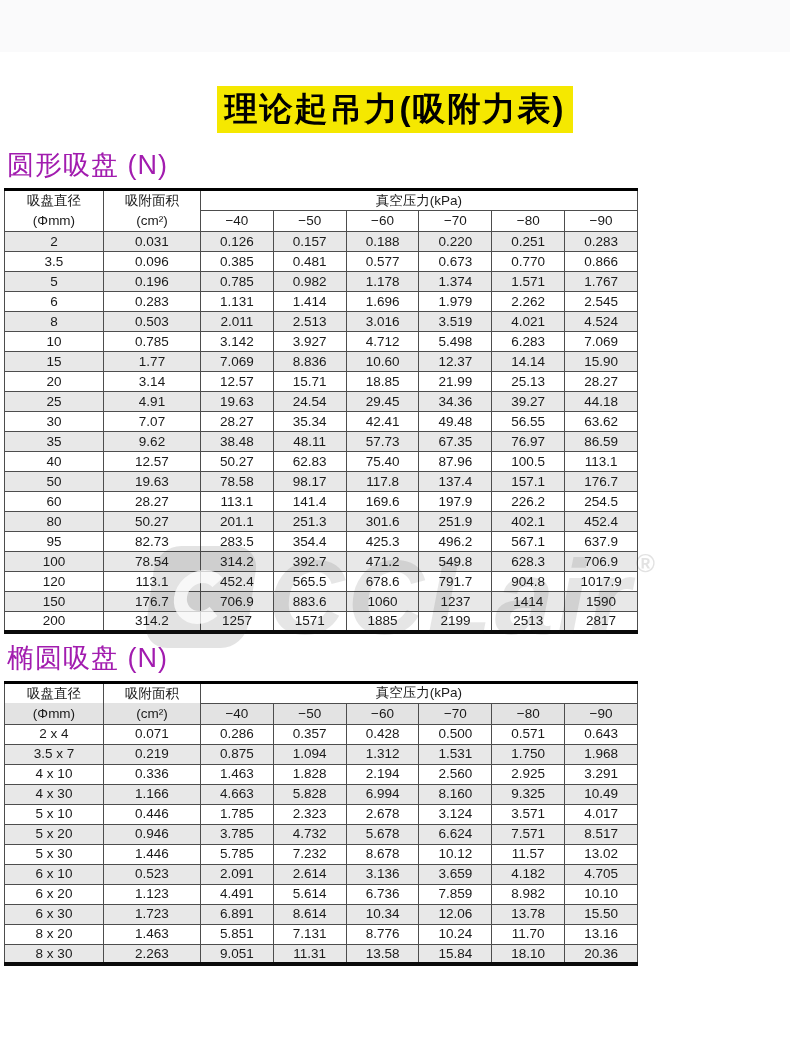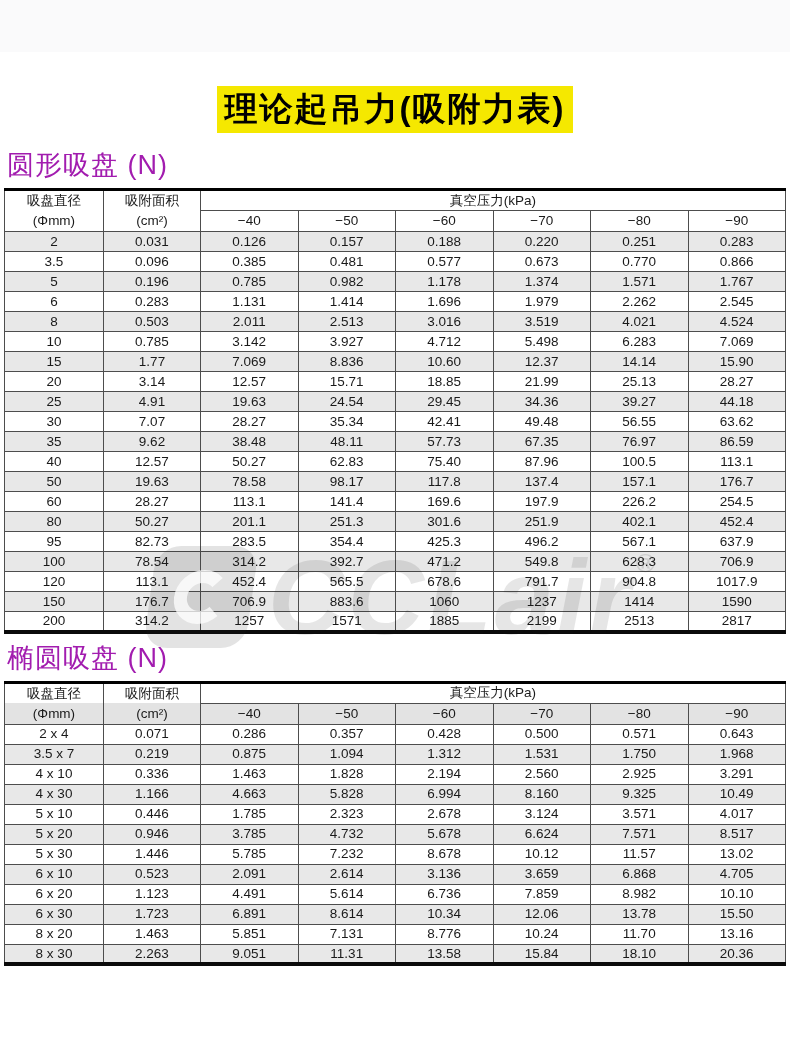--- a/index.html
+++ b/index.html
@@ -26,21 +26,21 @@
   .section-title {
     font-size: 27px;
     font-weight: 500;
     color: #a21caf;
     margin: 17px 0 7px 7px;
     letter-spacing: 1px;
     line-height: 1.15;
   }
   .section-title.second { margin-top: 9px; }
   .spec-table {
-    width: 782px;
+    width: 634px;
     margin: 0 4px;
     border-collapse: collapse;
     table-layout: fixed;
     border-top: 3px solid #000;
     border-bottom: 4px solid #0a0a0a;
     padding-left: 16px;
   }
   .spec-table th, .spec-table td {
     border: 1px solid var(--border, #4d4d4d);
     font-size: 13.5px;
@@ -450,21 +450,21 @@
           <td>11.57</td>
           <td>13.02</td>
         </tr>
         <tr>
           <td>6 x 10</td>
           <td>0.523</td>
           <td>2.091</td>
           <td>2.614</td>
           <td>3.136</td>
           <td>3.659</td>
-          <td>6.868</td>
+          <td>4.182</td>
           <td>4.705</td>
         </tr>
         <tr>
           <td>6 x 20</td>
           <td>1.123</td>
           <td>4.491</td>
           <td>5.614</td>
           <td>6.736</td>
           <td>7.859</td>
           <td>8.982</td>

